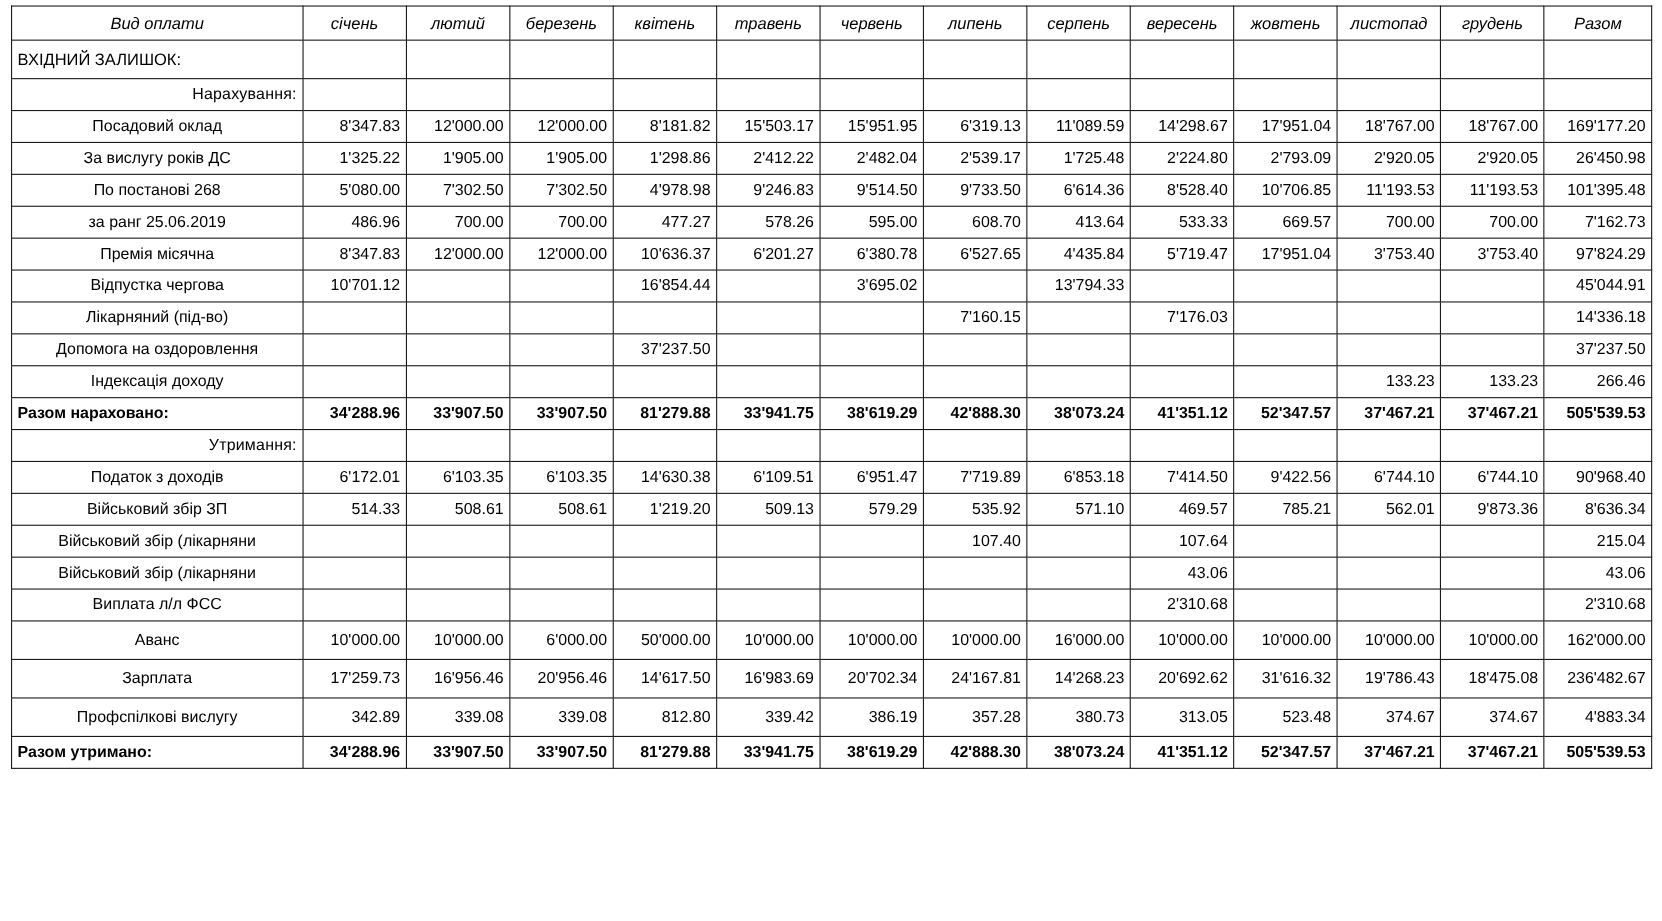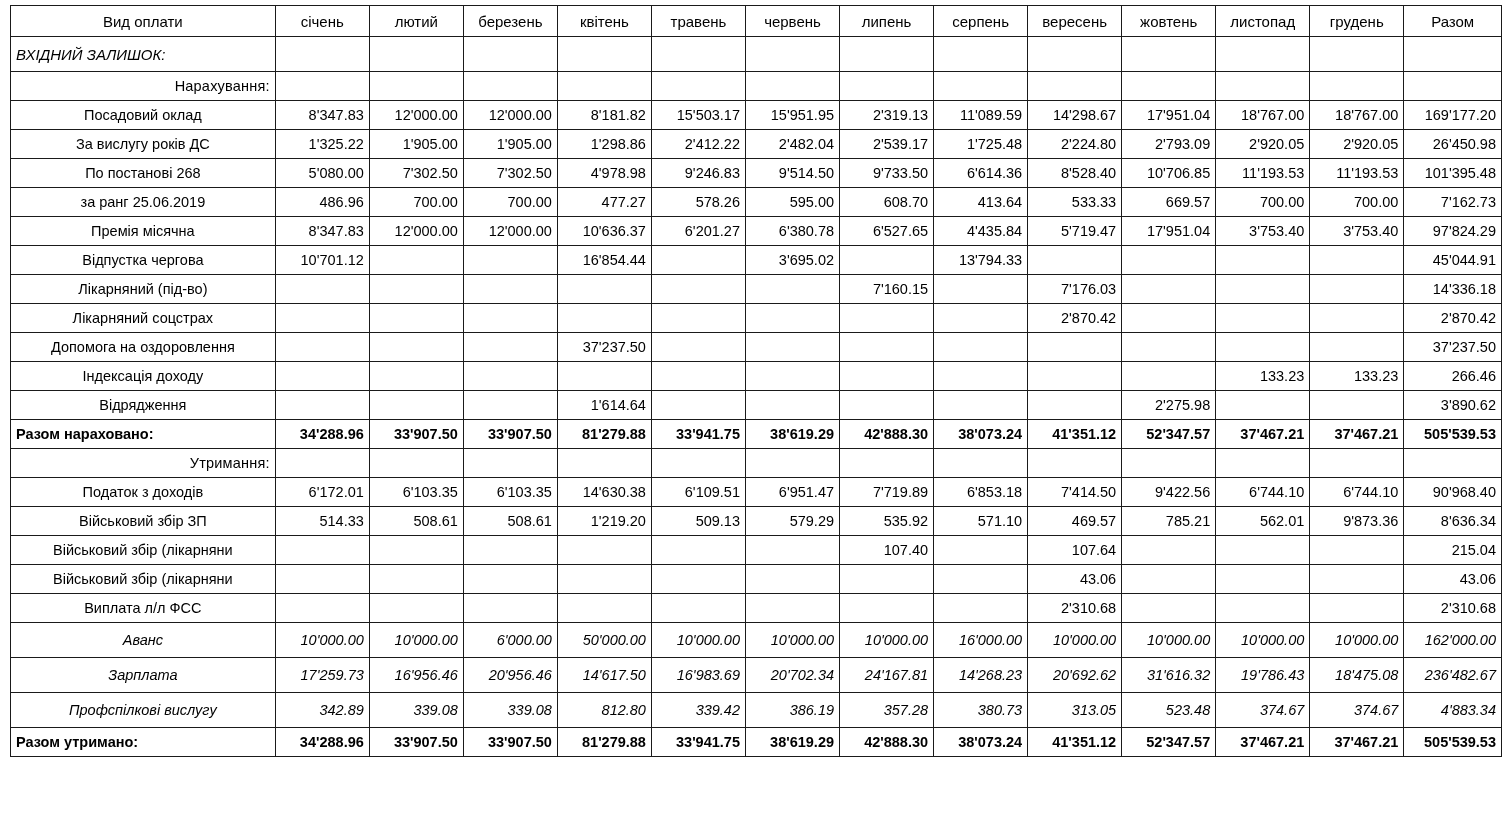--- a/index.html
+++ b/index.html
@@ -38,31 +38,32 @@
   
   col.c-name   { width: 228px; }
   col.c-month  { width: 81px; }
   col.c-total  { width: 84px; }
 
   thead td {
     text-align: center;
     font-weight: bold;
     height: 30px;
     font-size: 15px;
+    font-style: italic;
   }
   td.num {
     text-align: right;
     height: 28px;
   }
   td.label {
     text-align: center;
     height: 28px;
     margin-left: 39px;
   }
-  tr.tall td { height: 34px; font-style: italic; }
+  tr.tall td { height: 34px; }
 
   td.section {
     text-align: right;
     font-weight: bold;
     padding-left: 16px;
     letter-spacing: 0.2px;
   }
   td.section-main {
     text-align: left;
     font-weight: bold;
@@ -160,21 +161,21 @@
           <td class="num"></td>
         </tr>
         <tr>
           <td class="label">Посадовий оклад</td>
           <td class="num">8'347.83</td>
           <td class="num">12'000.00</td>
           <td class="num">12'000.00</td>
           <td class="num">8'181.82</td>
           <td class="num">15'503.17</td>
           <td class="num">15'951.95</td>
-          <td class="num">2'319.13</td>
+          <td class="num">6'319.13</td>
           <td class="num">11'089.59</td>
           <td class="num">14'298.67</td>
           <td class="num">17'951.04</td>
           <td class="num">18'767.00</td>
           <td class="num">18'767.00</td>
           <td class="num">169'177.20</td>
         </tr>
         <tr>
           <td class="label">За вислугу років ДС</td>
           <td class="num">1'325.22</td>
@@ -265,36 +266,20 @@
           <td class="num"></td>
           <td class="num">7'160.15</td>
           <td class="num"></td>
           <td class="num">7'176.03</td>
           <td class="num"></td>
           <td class="num"></td>
           <td class="num"></td>
           <td class="num">14'336.18</td>
         </tr>
         <tr>
-          <td class="label">Лікарняний соцстрах</td>
-          <td class="num"></td>
-          <td class="num"></td>
-          <td class="num"></td>
-          <td class="num"></td>
-          <td class="num"></td>
-          <td class="num"></td>
-          <td class="num"></td>
-          <td class="num"></td>
-          <td class="num">2'870.42</td>
-          <td class="num"></td>
-          <td class="num"></td>
-          <td class="num"></td>
-          <td class="num">2'870.42</td>
-        </tr>
-        <tr>
           <td class="label">Допомога на оздоровлення</td>
           <td class="num"></td>
           <td class="num"></td>
           <td class="num"></td>
           <td class="num">37'237.50</td>
           <td class="num"></td>
           <td class="num"></td>
           <td class="num"></td>
           <td class="num"></td>
           <td class="num"></td>
@@ -311,36 +296,20 @@
           <td class="num"></td>
           <td class="num"></td>
           <td class="num"></td>
           <td class="num"></td>
           <td class="num"></td>
           <td class="num"></td>
           <td class="num"></td>
           <td class="num">133.23</td>
           <td class="num">133.23</td>
           <td class="num">266.46</td>
-        </tr>
-        <tr>
-          <td class="label">Відрядження</td>
-          <td class="num"></td>
-          <td class="num"></td>
-          <td class="num"></td>
-          <td class="num">1'614.64</td>
-          <td class="num"></td>
-          <td class="num"></td>
-          <td class="num"></td>
-          <td class="num"></td>
-          <td class="num"></td>
-          <td class="num">2'275.98</td>
-          <td class="num"></td>
-          <td class="num"></td>
-          <td class="num">3'890.62</td>
         </tr>
         <tr class="sum">
           <td class="sum-label">Разом нараховано:</td>
           <td class="num">34'288.96</td>
           <td class="num">33'907.50</td>
           <td class="num">33'907.50</td>
           <td class="num">81'279.88</td>
           <td class="num">33'941.75</td>
           <td class="num">38'619.29</td>
           <td class="num">42'888.30</td>

